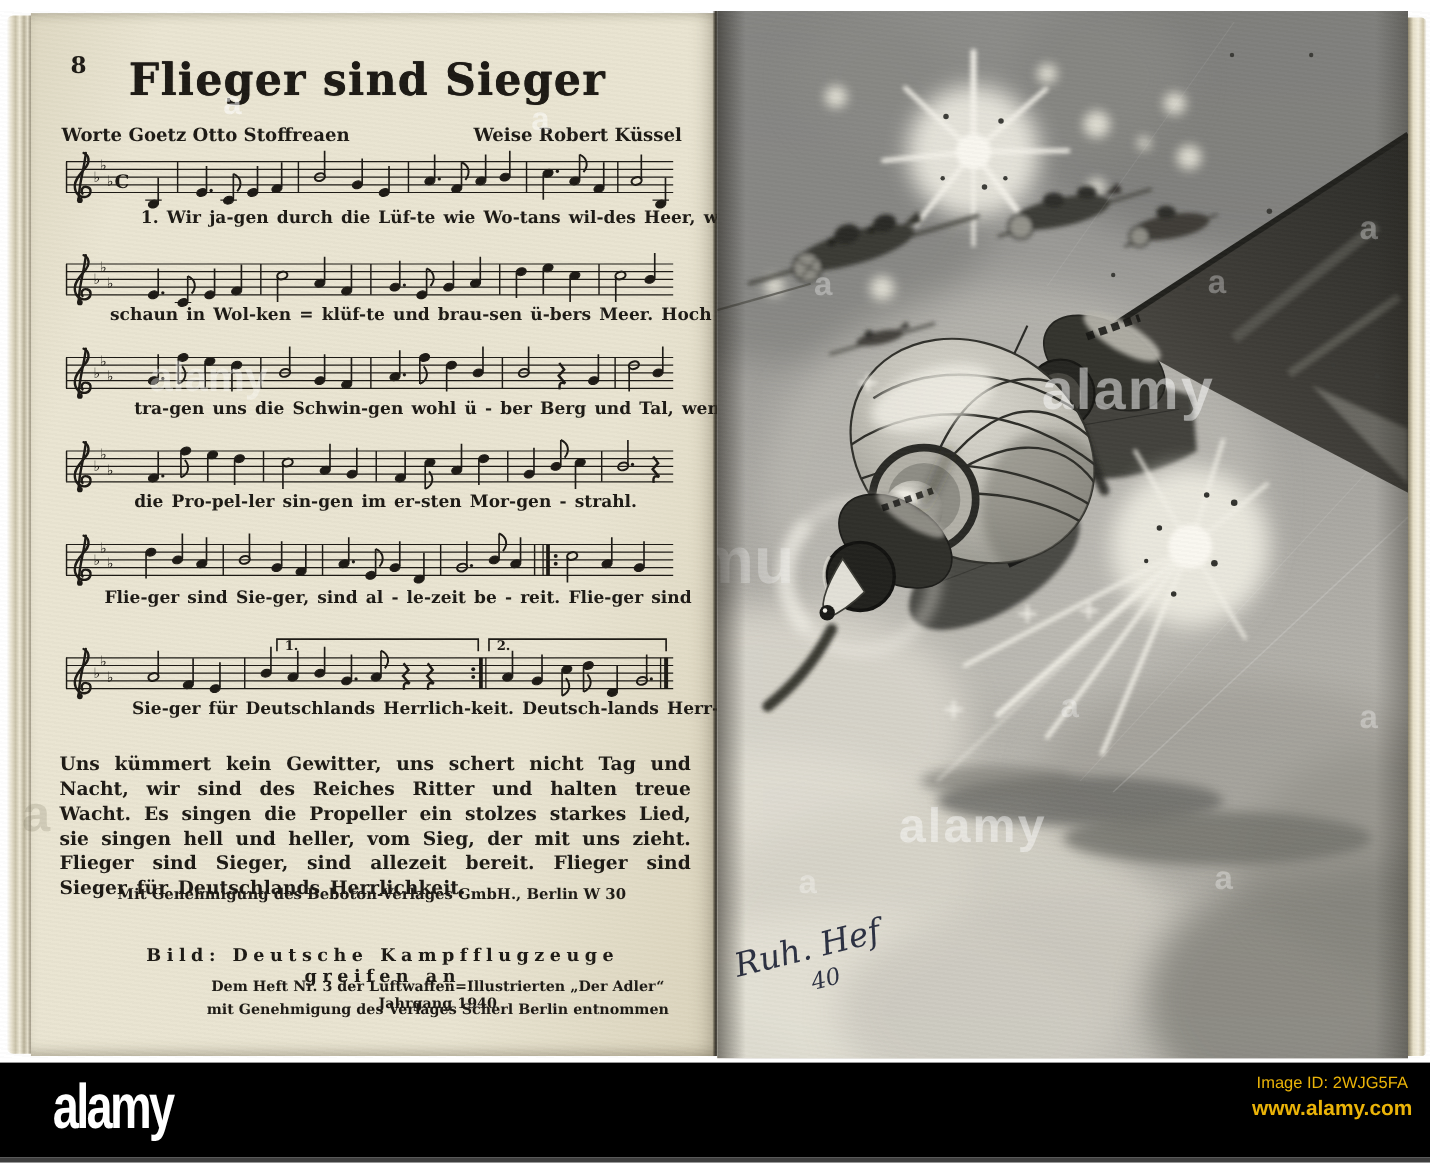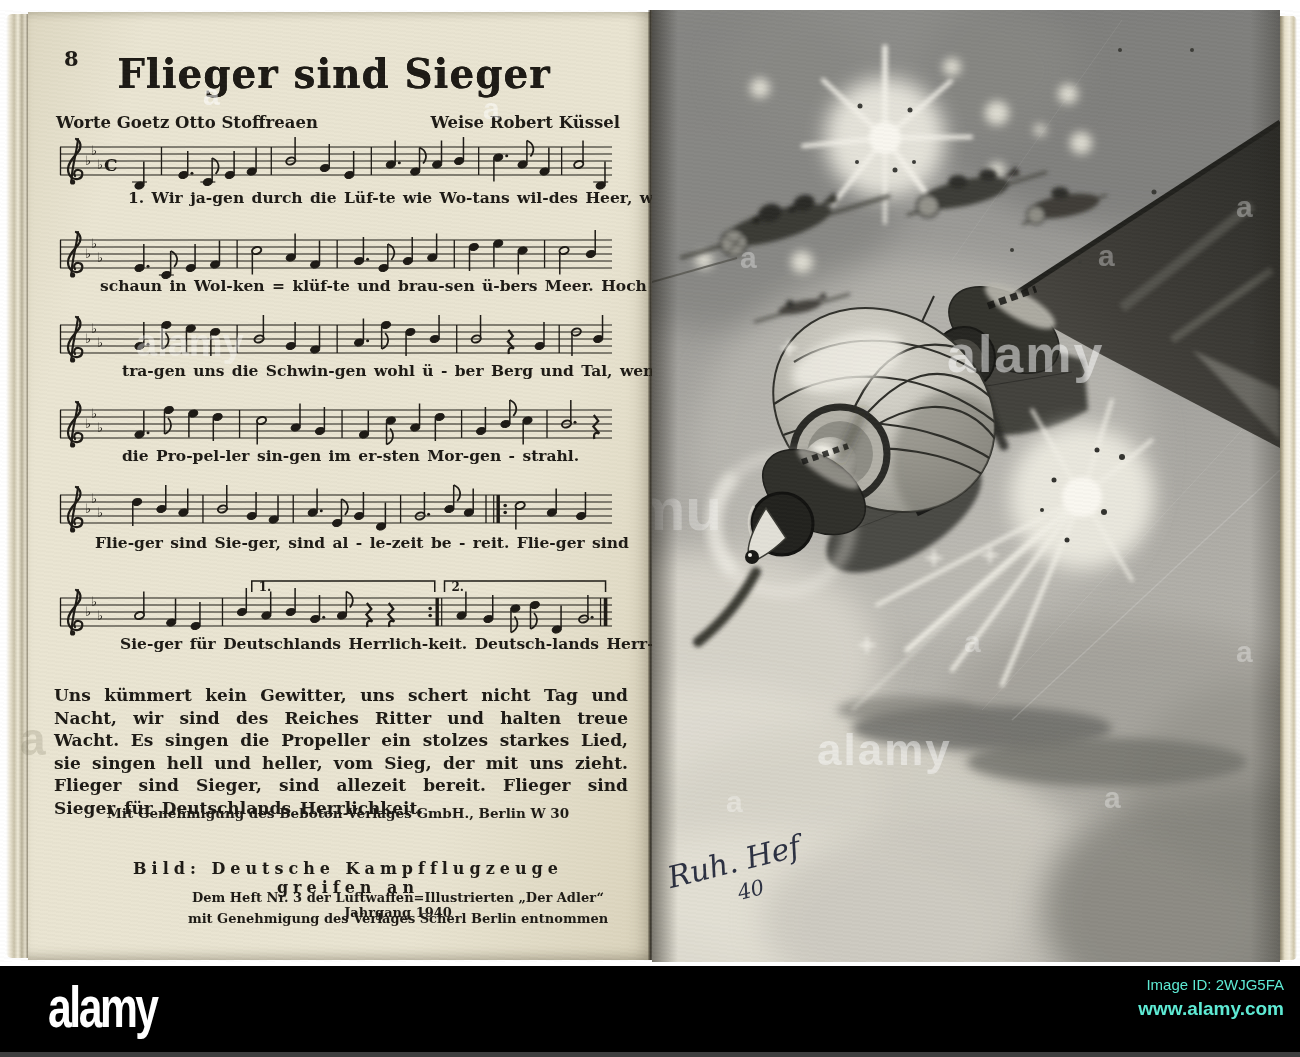--- a/index.html
+++ b/index.html
@@ -32,21 +32,21 @@
   .verse{position:absolute;left:26px;top:672px;width:574px;font-size:17px;font-weight:bold;line-height:1.33;text-align:justify;word-spacing:3px;}
   .permission{position:absolute;left:40px;width:540px;top:793px;text-align:center;font-size:13.5px;font-weight:bold;}
   .cap-title{position:absolute;left:55px;width:530px;top:847px;text-align:center;font-size:16px;font-weight:bold;letter-spacing:5px;}
   .cap-src{position:absolute;left:140px;width:460px;text-align:center;font-size:13px;font-weight:bold;}
   .ghost{position:absolute;font-family:"Liberation Sans",sans-serif;font-weight:bold;pointer-events:none;}
   
   .alamy-bar{position:absolute;left:0;top:966px;width:1300px;height:86px;background:#000;}
   .bar-foot{position:absolute;left:0;top:1052px;width:1300px;height:5px;background:#3e3e3e;}
   .alamy-logo{position:absolute;left:48px;top:8px;color:#fff;font-family:"Liberation Sans",sans-serif;
     font-weight:bold;font-size:52px;letter-spacing:-3px;transform:scale(.82,1.1);transform-origin:left top;}
-  .bar-id{position:absolute;right:16px;top:10px;text-align:right;color:#5eead4;font-family:"Liberation Sans",sans-serif;}
+  .bar-id{position:absolute;right:16px;top:10px;text-align:center;color:#eab308;font-family:"Liberation Sans",sans-serif;}
   .bar-id .l1{font-size:15px;}
   .bar-id .l2{font-size:19px;font-weight:bold;margin-top:5px;}
 </style>
 </head>
 <body>
 
 <div class="scene">
 
   <div class="book">
     <div class="stack-left"></div>

